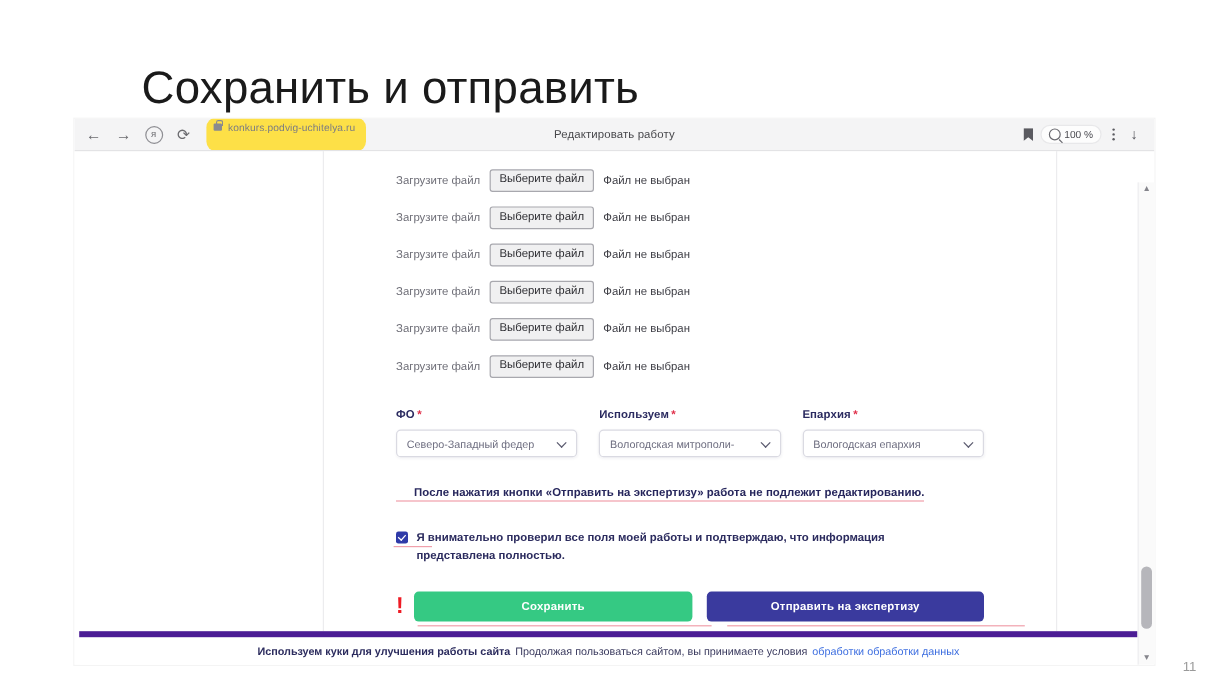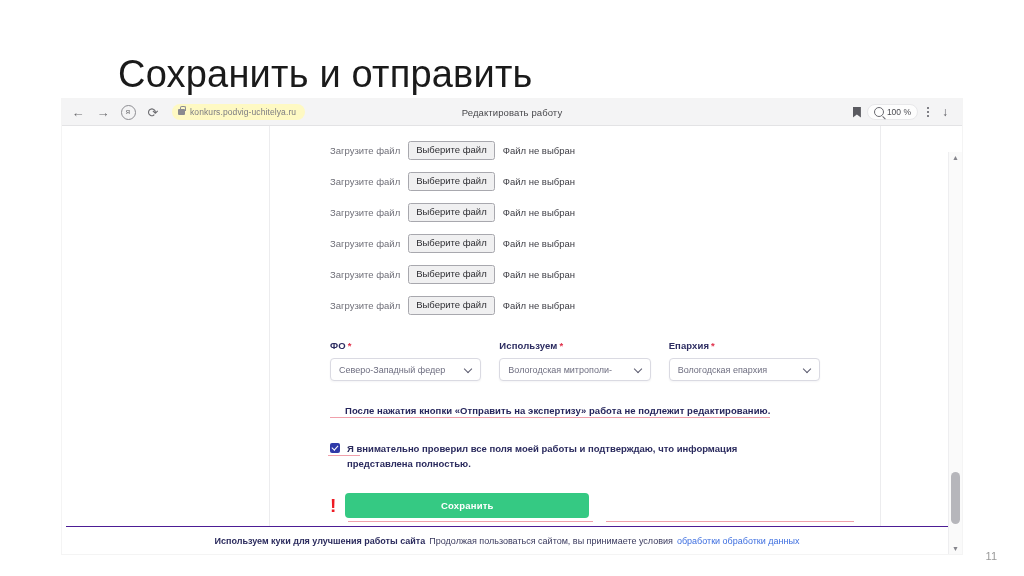--- a/index.html
+++ b/index.html
@@ -74,25 +74,25 @@
     justify-content: center;
     width: 13px;
     height: 13px;
     border: 1px solid #8d8d92;
     border-radius: 50%;
     font-size: 8px;
     line-height: 1;
   }
   .url-pill {
     height: 16px;
-    background: #fef9c3;
+    background: #fde047;
     border-radius: 8px;
     display: flex;
     align-items: center;
-    padding: 0 9px 0 6px;
+    padding: 0 9px 12px 6px;
     margin-left: 4px;
     flex: 0 0 auto;
   }
   .lock-icon {
     width: 7px;
     height: 6px;
     background: #8a8a8f;
     border-radius: 1px;
     position: relative;
     margin-right: 5px;
@@ -416,21 +416,21 @@
   }
 
   
   .cookie-bar {
     position: absolute;
     left: 4px;
     right: 14px;
     bottom: 0;
     height: 28px;
     background: #ffffff;
-    border-top: 1px solid #4c1d95;
+    border-top: 5px solid #4c1d95;
     display: flex;
     align-items: center;
     justify-content: center;
     font-size: 9px;
     color: #2c2c5e;
     padding: 0 16px;
     box-sizing: border-box;
   }
   .cookie-strong {
     font-weight: bold;
@@ -601,20 +601,21 @@
         <div class="confirm-wrap">
           <span class="confirm-underline"></span>
           <span class="checkbox"></span>
           <span class="confirm-text">Я внимательно проверил все поля моей работы и подтверждаю, что информация представлена полностью.</span>
         </div>
 
         
         <div class="actions">
           <span class="bang">!</span>
           <div class="btn btn-save">Сохранить</div>
+          <div class="btn btn-submit">Отправить на экспертизу</div>
           <span class="actions-underline"></span>
           <span class="actions-underline right"></span>
         </div>
 
       </div>
     </div>
 
     <div class="cookie-bar">
       <span class="cookie-strong">Используем куки для улучшения работы сайта</span>
       <span class="cookie-rest">Продолжая пользоваться сайтом, вы принимаете условия</span>

